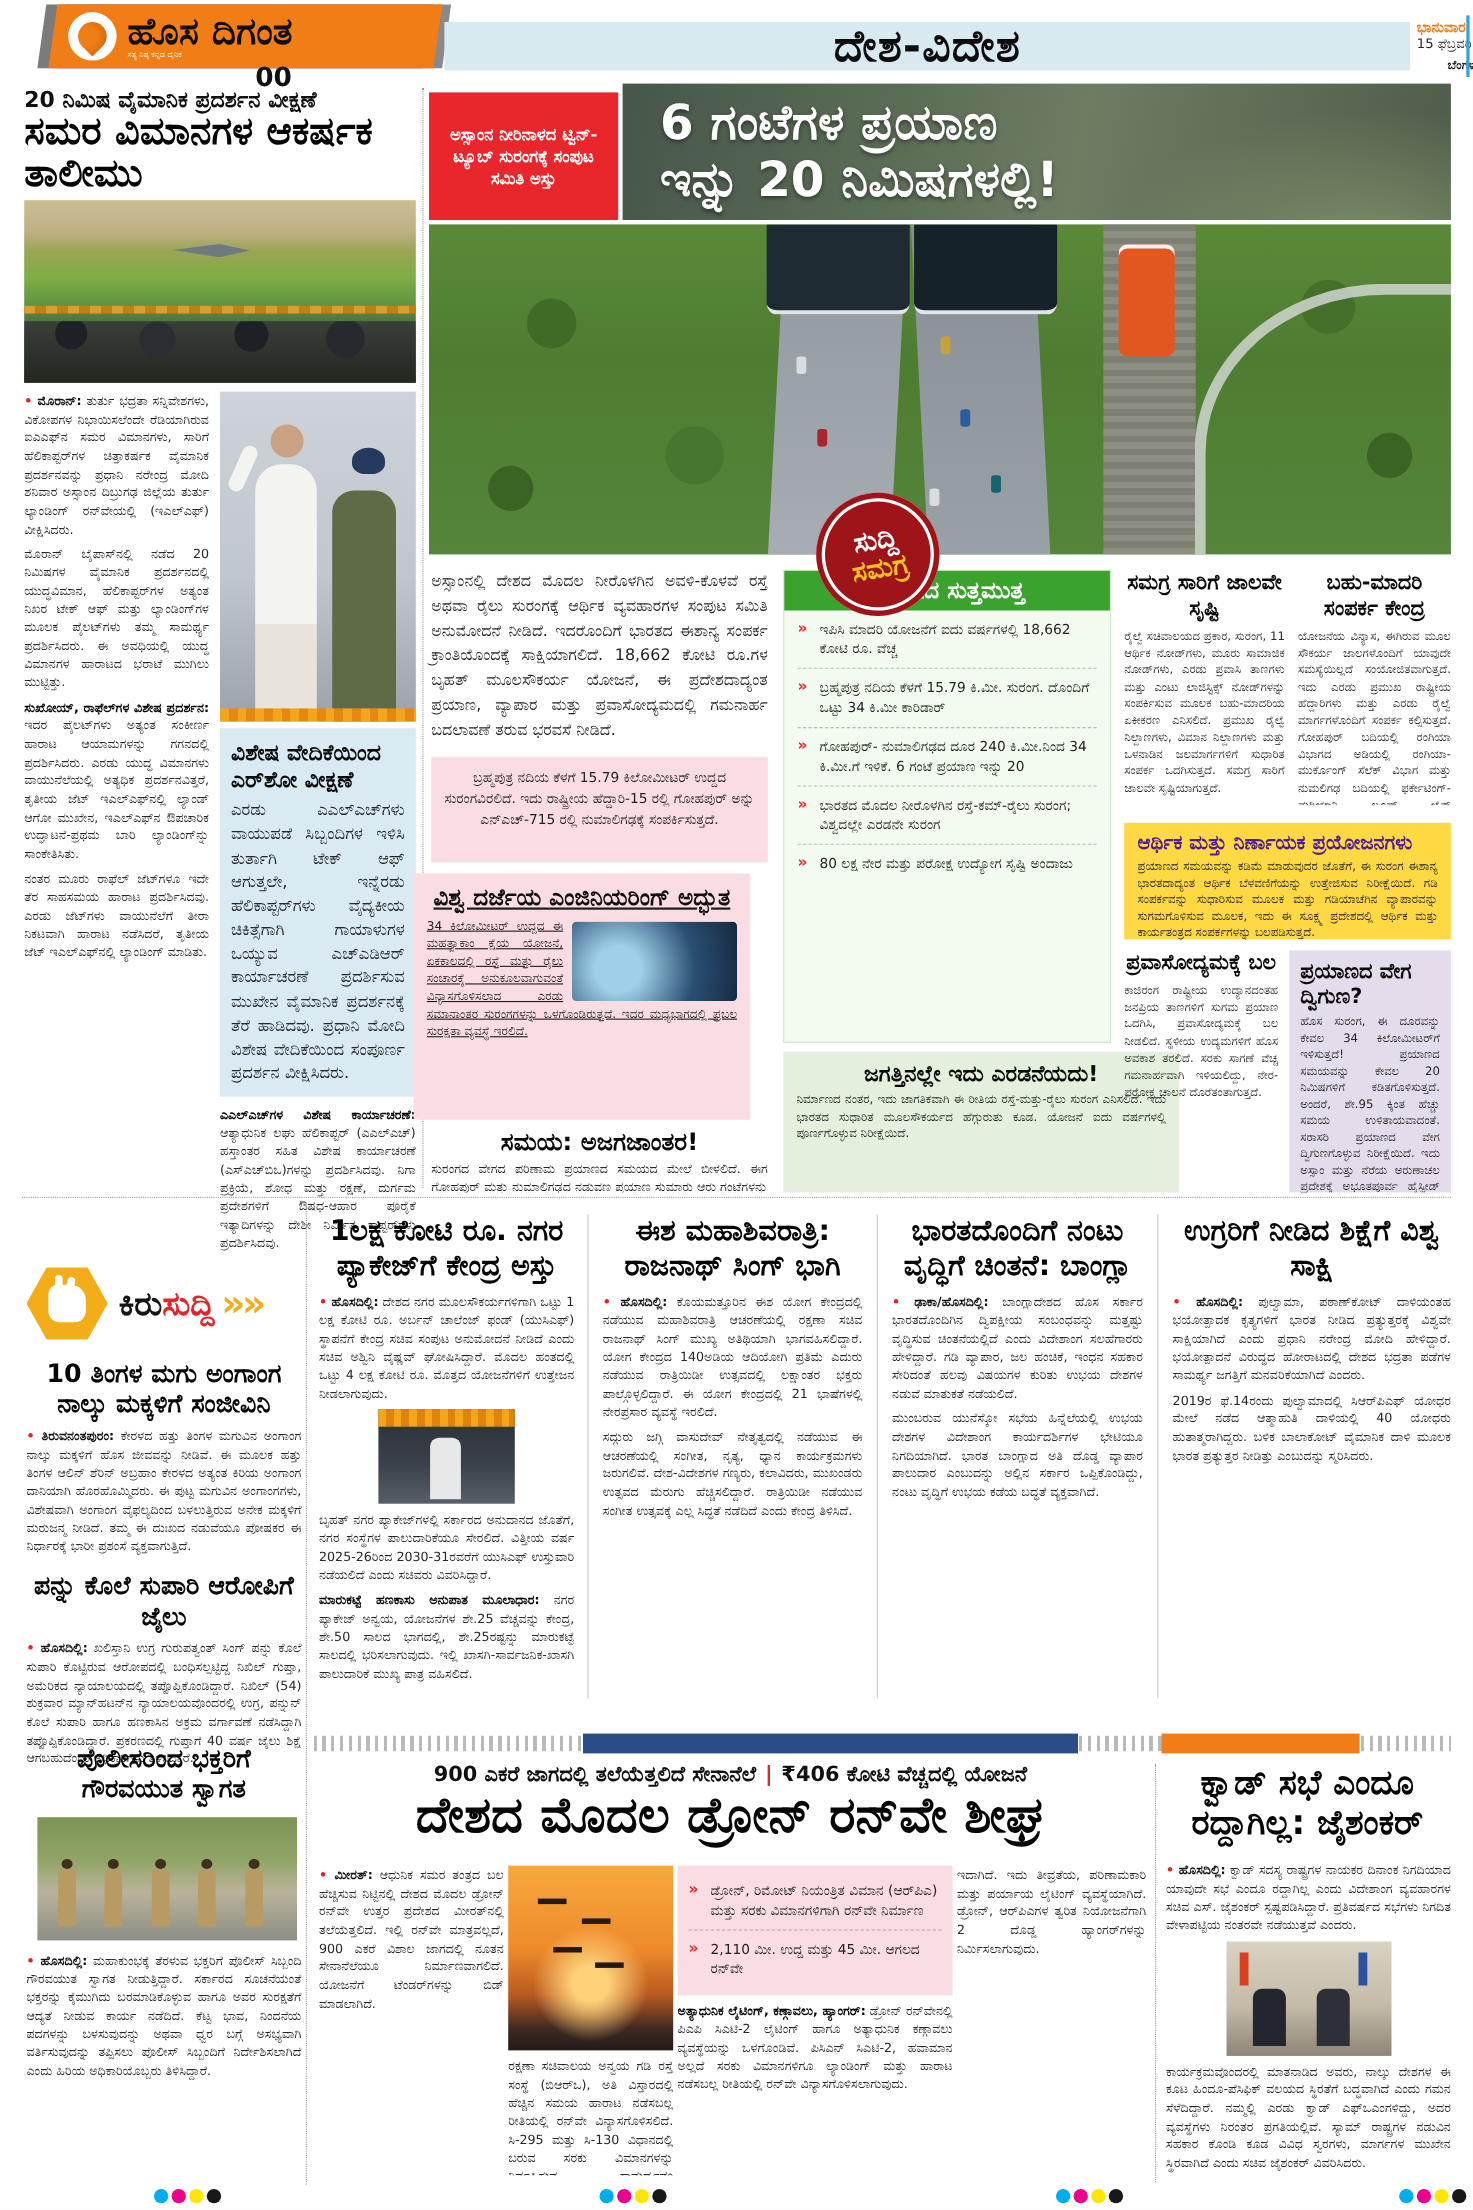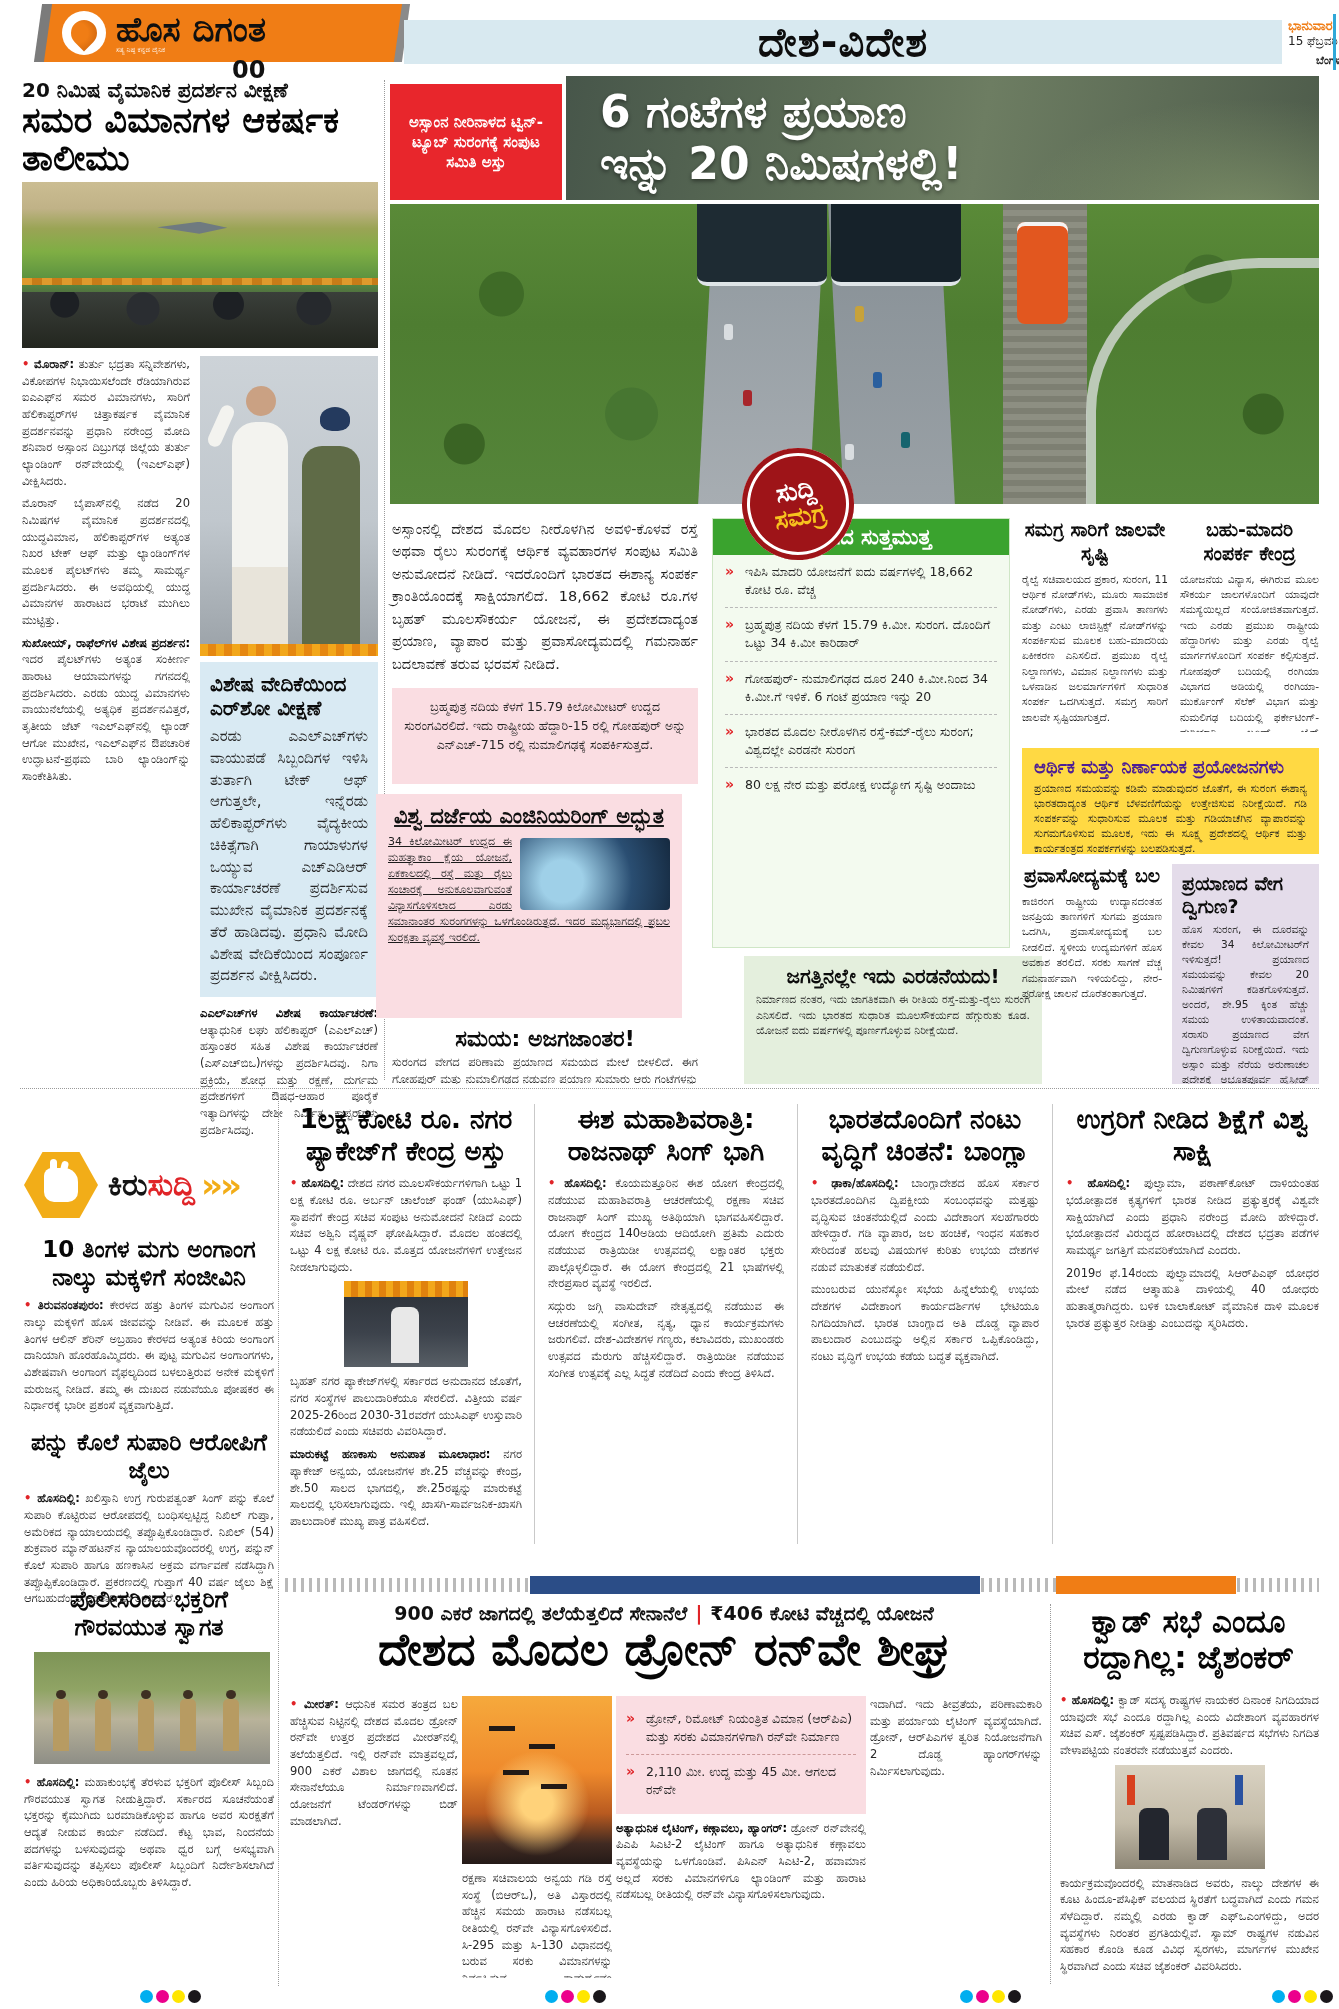--- a/index.html
+++ b/index.html
@@ -104,21 +104,21 @@
   .eng-img{width:150px;height:72px;float:right;margin:4px 0 0 8px;border-radius:4px;
     background:radial-gradient(circle at 28% 60%,#9fd0e8 18%,#2a4e72 60%,#15293f 100%),#15293f;}
   .samaya-head{left:392px;top:1026px;width:306px;font-size:22px;font-weight:800;text-align:center;color:#0b0b0b;}
   .samaya-body{left:392px;top:1054px;width:306px;height:30px;overflow:hidden;}
   .greenbox{left:712px;top:518px;width:298px;height:430px;background:#f3faef;border:1px solid #cfe6c6;box-sizing:border-box;}
   .greenbox-hd{background:#3aa32e;color:#fff;font-size:21px;font-weight:800;text-align:center;padding:6px 0;}
   .fact{position:relative;margin:0 12px;padding:8px 0 8px 20px;font-size:12.5px;line-height:1.45;
     border-bottom:1.5px dashed #b9b9b9;color:#222;}
   .fact:last-child{border-bottom:none;}
   .fact::before{content:"»";position:absolute;left:0;top:6px;color:#e02428;font-weight:800;font-size:14px;}
-  .worldbox{left:712px;top:956px;width:298px;height:128px;background:#e4efdd;padding:8px 12px;box-sizing:border-box;margin-left:32px;}
+  .worldbox{left:712px;top:956px;width:360px;height:128px;background:#e4efdd;padding:8px 12px;box-sizing:border-box;}
   .world-head{font-size:20px;font-weight:800;text-align:center;color:#0b0b0b;margin-bottom:4px;}
   .minihead{font-size:19px;font-weight:800;text-align:center;line-height:1.25;color:#0b0b0b;margin-bottom:6px;}
   .colC{left:1022px;top:518px;width:146px;height:222px;}
   .colD{left:1180px;top:518px;width:139px;height:222px;}
   .yellowbox{left:1022px;top:748px;width:297px;height:106px;background:#ffd943;padding:8px 12px;box-sizing:border-box;}
   .yellow-head{font-size:18px;font-weight:800;color:#4c1d95;margin-bottom:3px;}
   .yellow-body{font-size:10.8px;line-height:1.4;text-align:justify;color:#1d1d1d;}
   .tourism{left:1022px;top:864px;width:140px;height:220px;}
   .speedbox{left:1172px;top:864px;width:147px;height:220px;background:#e4dcea;padding:8px 10px;box-sizing:border-box;overflow:hidden;}
   .speed-head{font-size:19px;font-weight:800;line-height:1.2;color:#0b0b0b;margin-bottom:4px;}
@@ -201,20 +201,21 @@
     <div class="air-jet"></div>
     <div class="air-rail"></div>
     <div class="air-crowd"></div>
   </div>
   <div class="abs left-col1 bt">
     <p><span class="dl">ಮೊರಾನ್:</span>
        <span>ತುರ್ತು ಭದ್ರತಾ ಸನ್ನಿವೇಶಗಳು, ವಿಕೋಪಗಳ ನಿಭಾಯಿಸಲೆಂದೇ ರೆಡಿಯಾಗಿರುವ ಐಎಎಫ್‌ನ ಸಮರ ವಿಮಾನಗಳು, ಸಾರಿಗೆ ಹೆಲಿಕಾಪ್ಟರ್‌ಗಳ ಚಿತ್ತಾಕರ್ಷಕ ವೈಮಾನಿಕ ಪ್ರದರ್ಶನವನ್ನು ಪ್ರಧಾನಿ ನರೇಂದ್ರ ಮೋದಿ ಶನಿವಾರ ಅಸ್ಸಾಂನ ದಿಬ್ರುಗಢ ಜಿಲ್ಲೆಯ ತುರ್ತು ಲ್ಯಾಂಡಿಂಗ್ ರನ್‌ವೇಯಲ್ಲಿ (ಇಎಲ್‌ಎಫ್) ವೀಕ್ಷಿಸಿದರು.</span></p>
     <p>ಮೊರಾನ್ ಬೈಪಾಸ್‌ನಲ್ಲಿ ನಡೆದ 20 ನಿಮಿಷಗಳ ವೈಮಾನಿಕ ಪ್ರದರ್ಶನದಲ್ಲಿ ಯುದ್ಧವಿಮಾನ, ಹೆಲಿಕಾಪ್ಟರ್‌ಗಳ ಅತ್ಯಂತ ನಿಖರ ಟೇಕ್ ಆಫ್ ಮತ್ತು ಲ್ಯಾಂಡಿಂಗ್‌ಗಳ ಮೂಲಕ ಪೈಲಟ್‌ಗಳು ತಮ್ಮ ಸಾಮರ್ಥ್ಯ ಪ್ರದರ್ಶಿಸಿದರು. ಈ ಅವಧಿಯಲ್ಲಿ ಯುದ್ಧ ವಿಮಾನಗಳ ಹಾರಾಟದ ಭರಾಟೆ ಮುಗಿಲು ಮುಟ್ಟಿತ್ತು.</p>
     <p><span class="subhead-inline">ಸುಖೋಯ್, ರಾಫೆಲ್‌ಗಳ ವಿಶೇಷ ಪ್ರದರ್ಶನ:</span>
        <span>ಇದರ ಪೈಲಟ್‌ಗಳು ಅತ್ಯಂತ ಸಂಕೀರ್ಣ ಹಾರಾಟ ಆಯಾಮಗಳನ್ನು ಗಗನದಲ್ಲಿ ಪ್ರದರ್ಶಿಸಿದರು. ಎರಡು ಯುದ್ಧ ವಿಮಾನಗಳು ವಾಯುನೆಲೆಯಲ್ಲಿ ಅತ್ಯಧಿಕ ಪ್ರದರ್ಶನವಿತ್ತರೆ, ತೃತೀಯ ಜೆಟ್ ಇಎಲ್‌ಎಫ್‌ನಲ್ಲಿ ಲ್ಯಾಂಡ್ ಆಗೋ ಮುಖೇನ, ಇಎಲ್‌ಎಫ್‌ನ ಔಪಚಾರಿಕ ಉದ್ಘಾಟನೆ-ಪ್ರಥಮ ಬಾರಿ ಲ್ಯಾಂಡಿಂಗ್‌ನ್ನು ಸಾಂಕೇತಿಸಿತು.</span></p>
+    <p>ನಂತರ ಮೂರು ರಾಫೆಲ್ ಜೆಟ್‌ಗಳೂ ಇದೇ ತೆರ ಸಾಹಸಮಯ ಹಾರಾಟ ಪ್ರದರ್ಶಿಸಿದವು. ಎರಡು ಜೆಟ್‌ಗಳು ವಾಯುನೆಲೆಗೆ ತೀರಾ ನಿಕಟವಾಗಿ ಹಾರಾಟ ನಡೆಸಿದರೆ, ತೃತೀಯ ಜೆಟ್ ಇಎಲ್‌ಎಫ್‌ನಲ್ಲಿ ಲ್ಯಾಂಡಿಂಗ್ ಮಾಡಿತು.</p>
   </div>
   <div class="abs ph modi-ph">
     <div class="modi-arm"></div>
     <div class="modi-fig"></div>
     <div class="modi-head"></div>
     <div class="off-turban"></div>
     <div class="off-fig"></div>
     <div class="garland"></div>
   </div>
   <div class="abs left-col2b">

